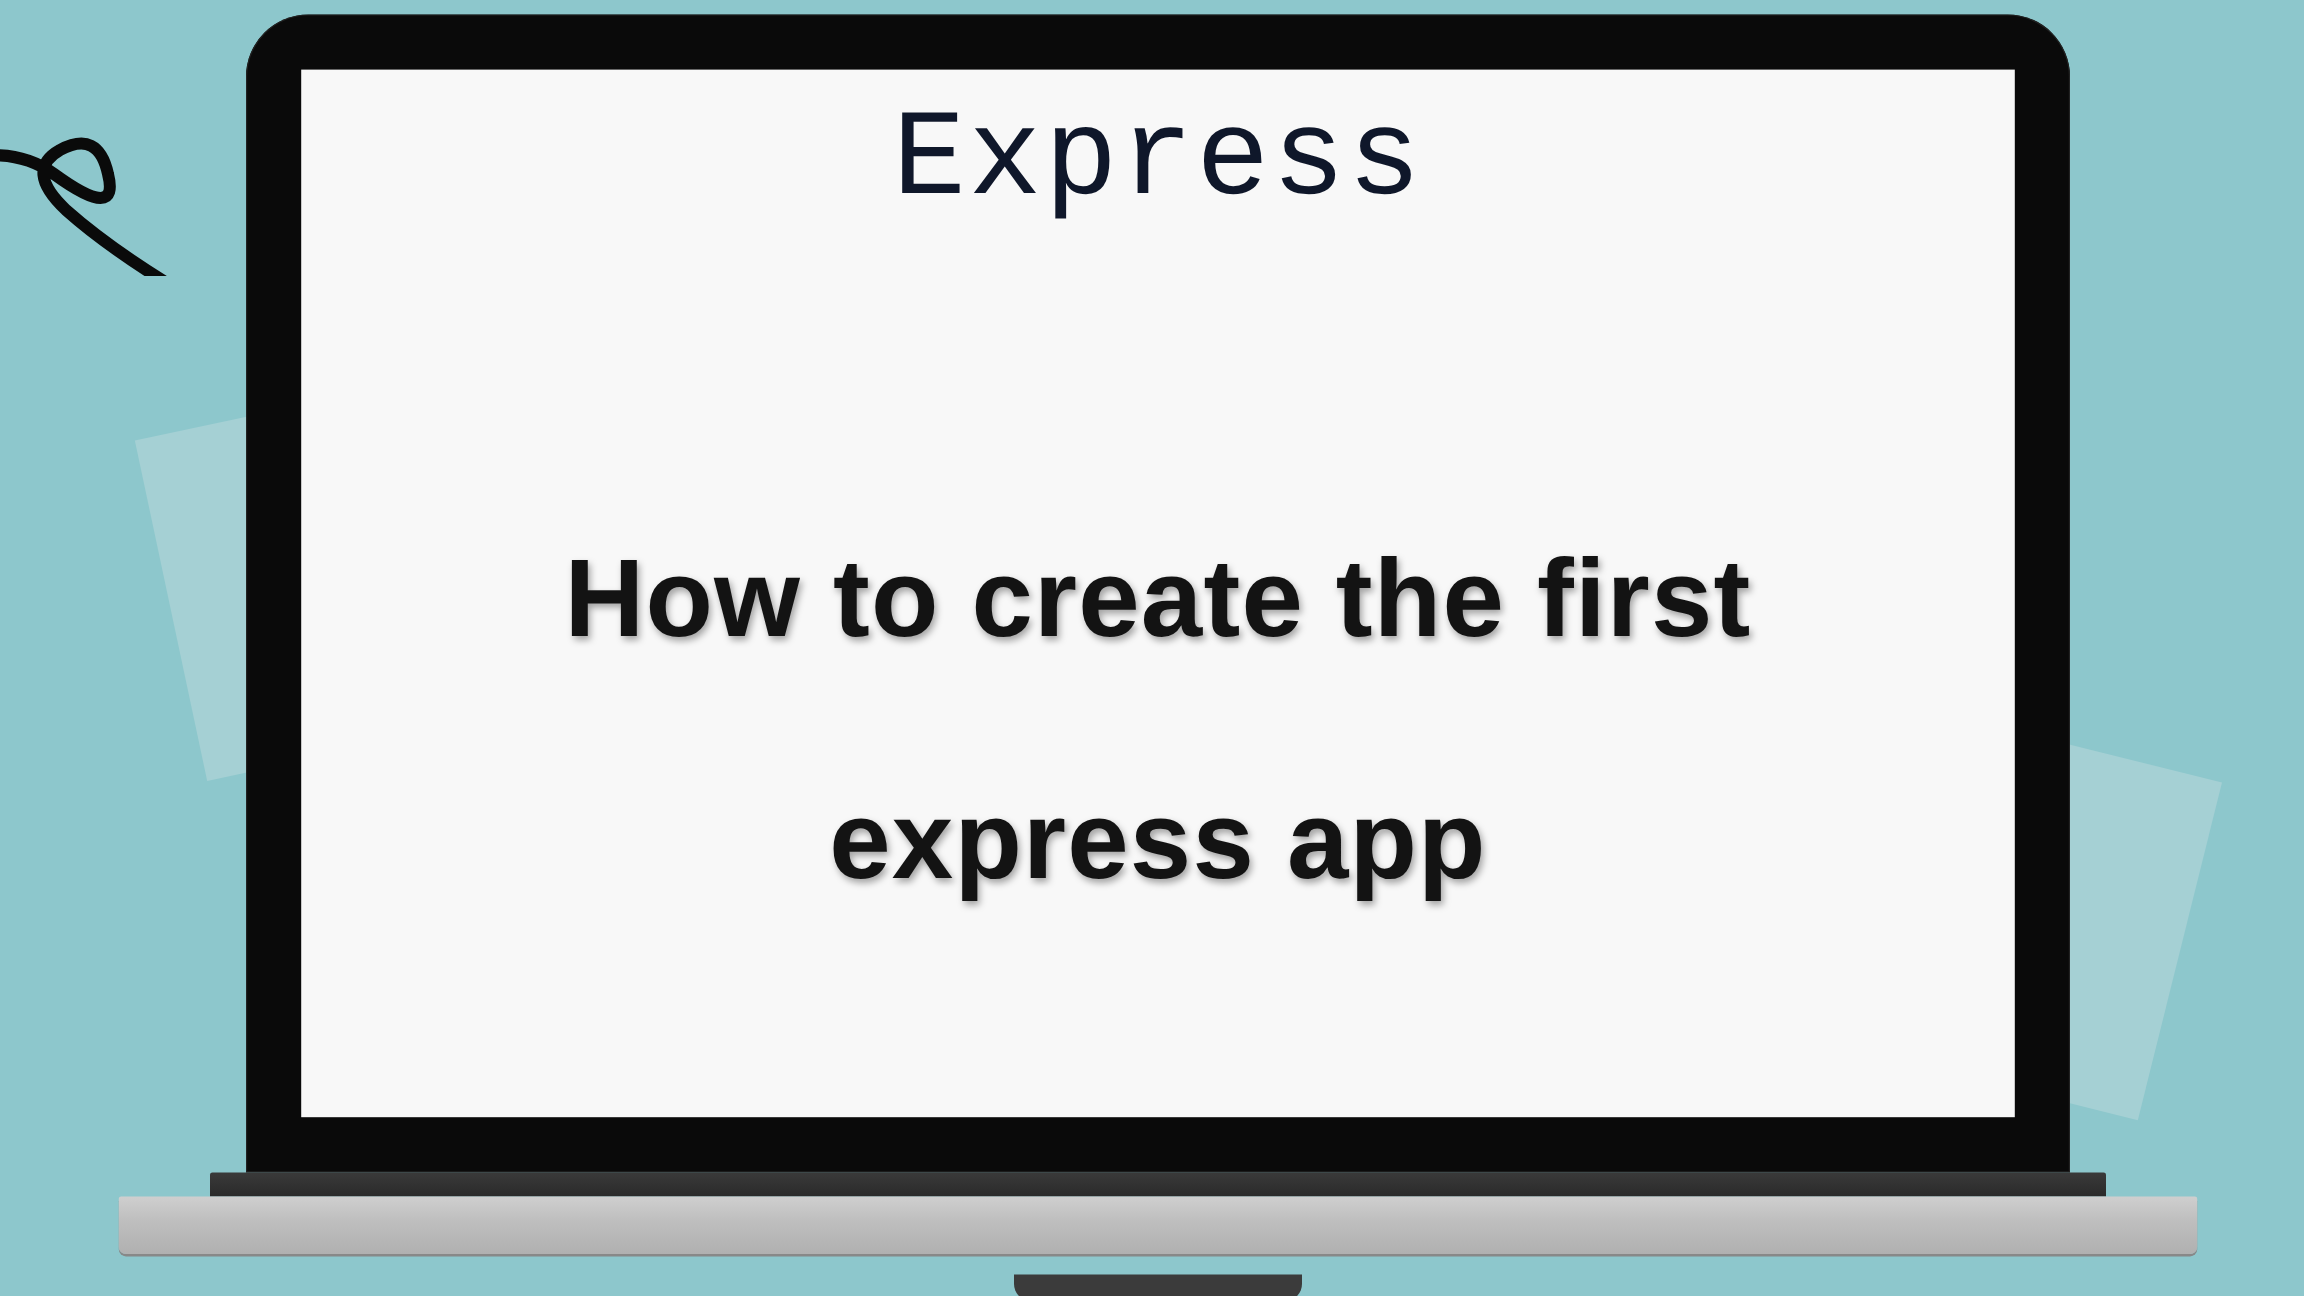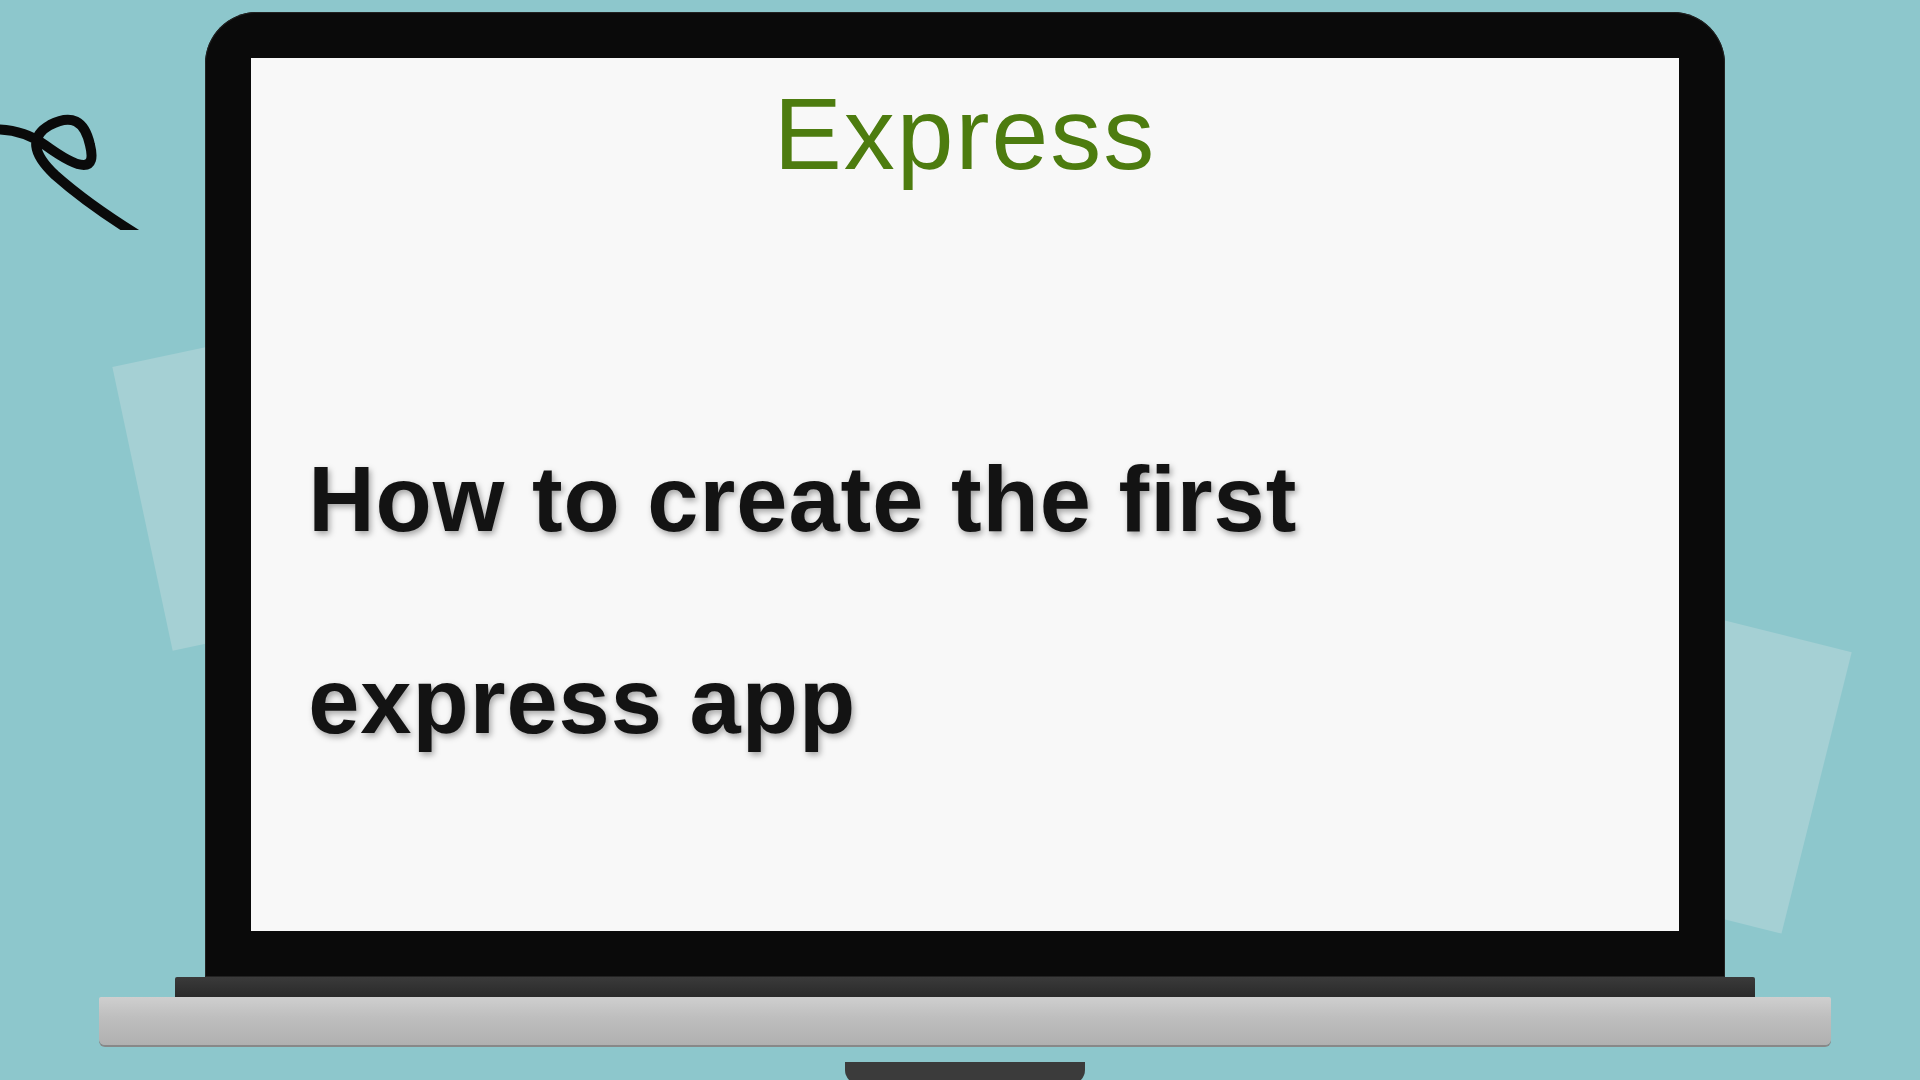--- a/index.html
+++ b/index.html
@@ -100,33 +100,34 @@
       border-radius: 2px 2px 6px 6px;
       box-shadow: 0 2px 0 #888;
       position: relative;
     }
 
     .express-logo {
       position: absolute;
       top: 18px;
       left: 50%;
       transform: translateX(-50%);
-      font-family: Liberation Sans, sans-serif;
+      font-family: Liberation Mono, monospace;
       font-weight: 100;
       font-size: 102px;
       letter-spacing: 2px;
-      color: #4d7c0f;
+      color: #0f172a;
     }
 
     .headline {
       position: absolute;
       top: 340px;
       left: 50%;
       transform: translateX(-50%);
       width: 92%;
+      text-align: center;
       font-family: "Comic Sans MS", "Marker Felt", "Bradley Hand", sans-serif;
       font-weight: 900;
       font-size: 92px;
       line-height: 2.2;
       color: #131313;
       text-shadow: 2px 3px 6px rgba(0,0,0,0.35);
       letter-spacing: 1px;
     }
   </style>
 </head>

